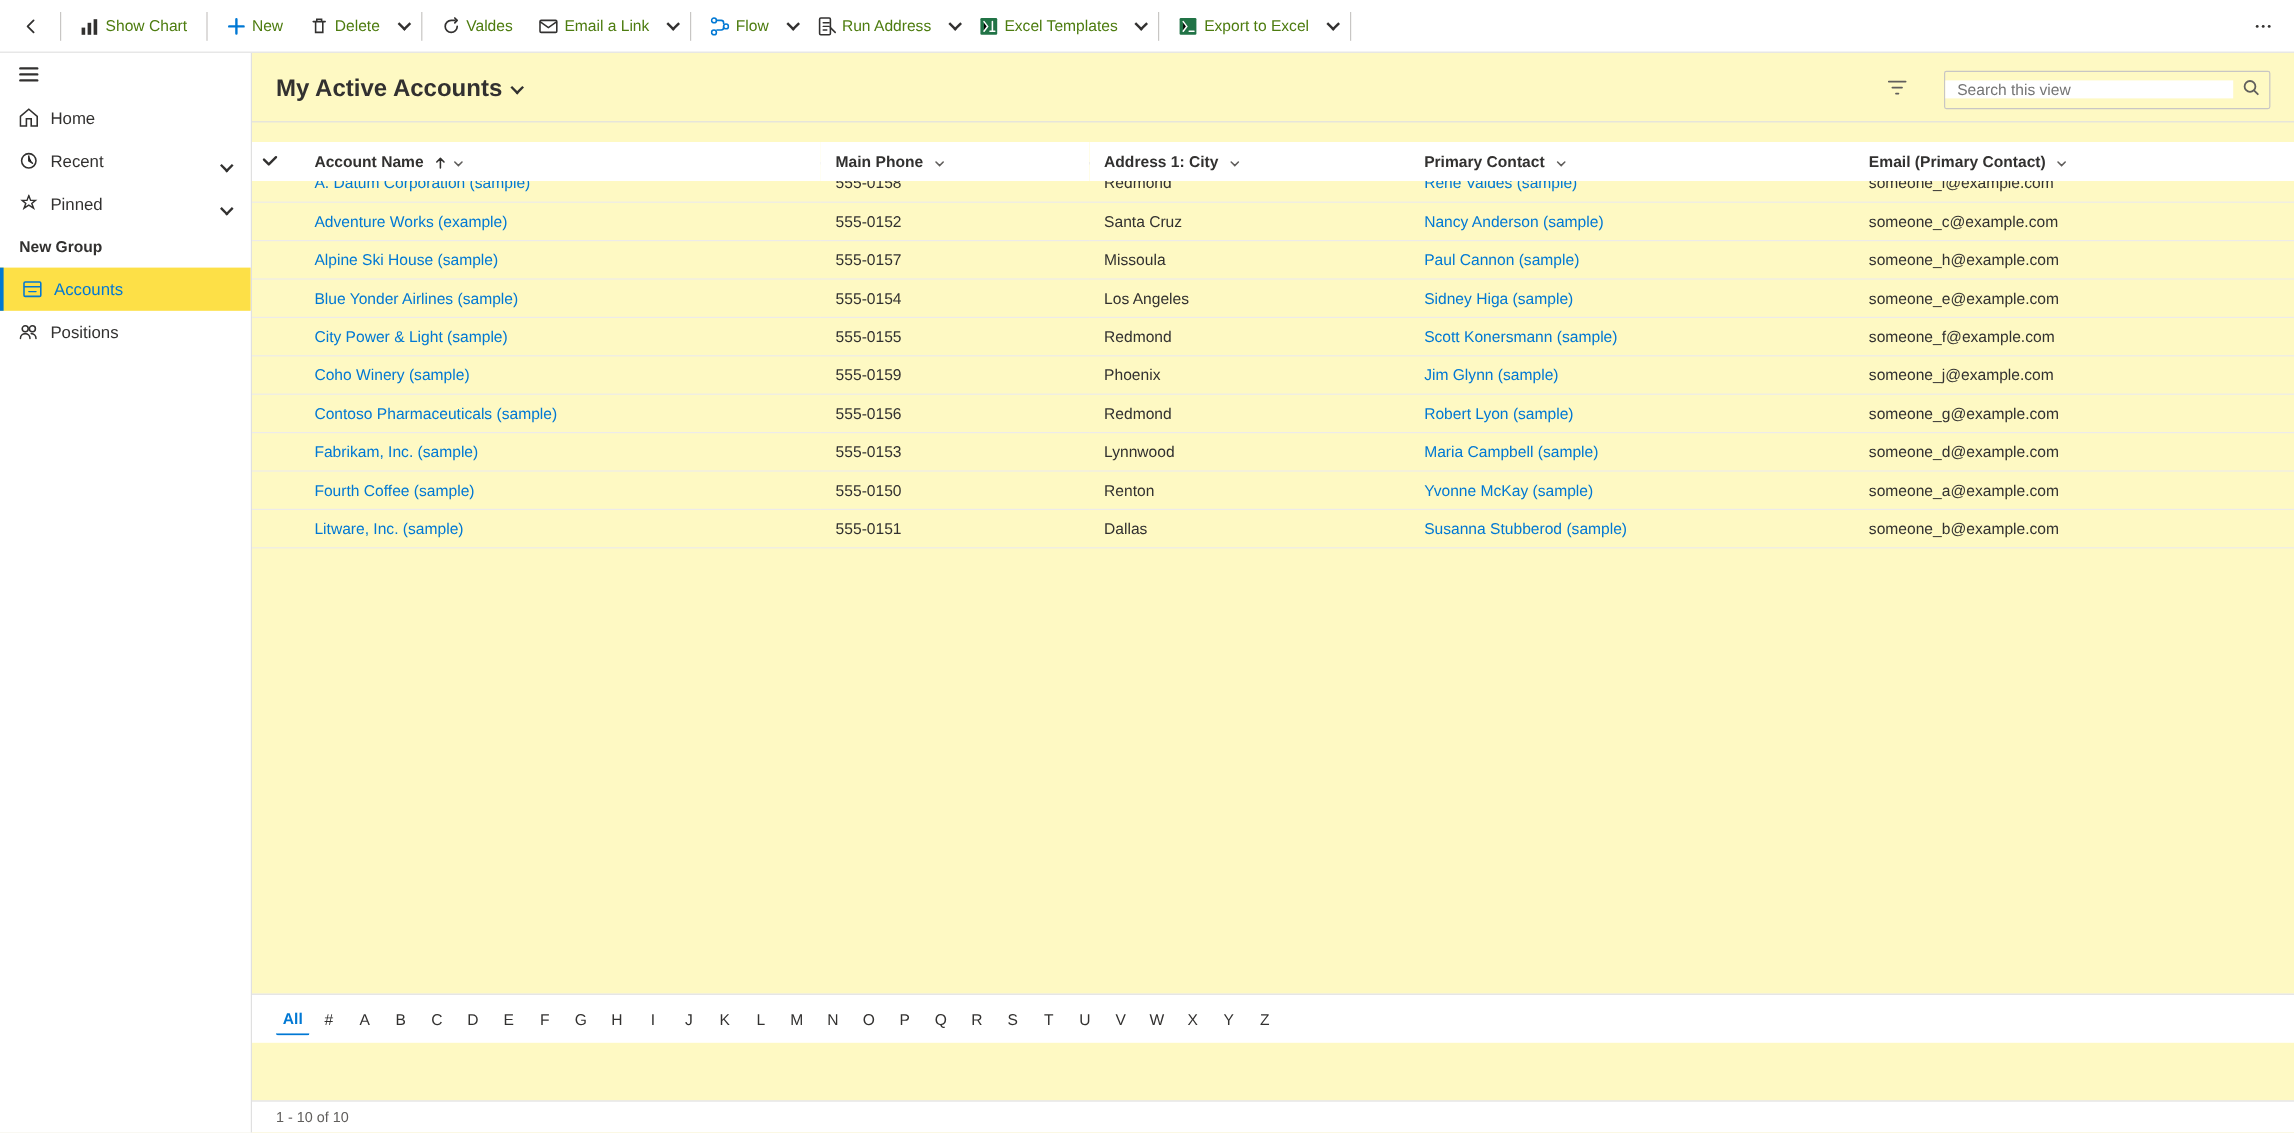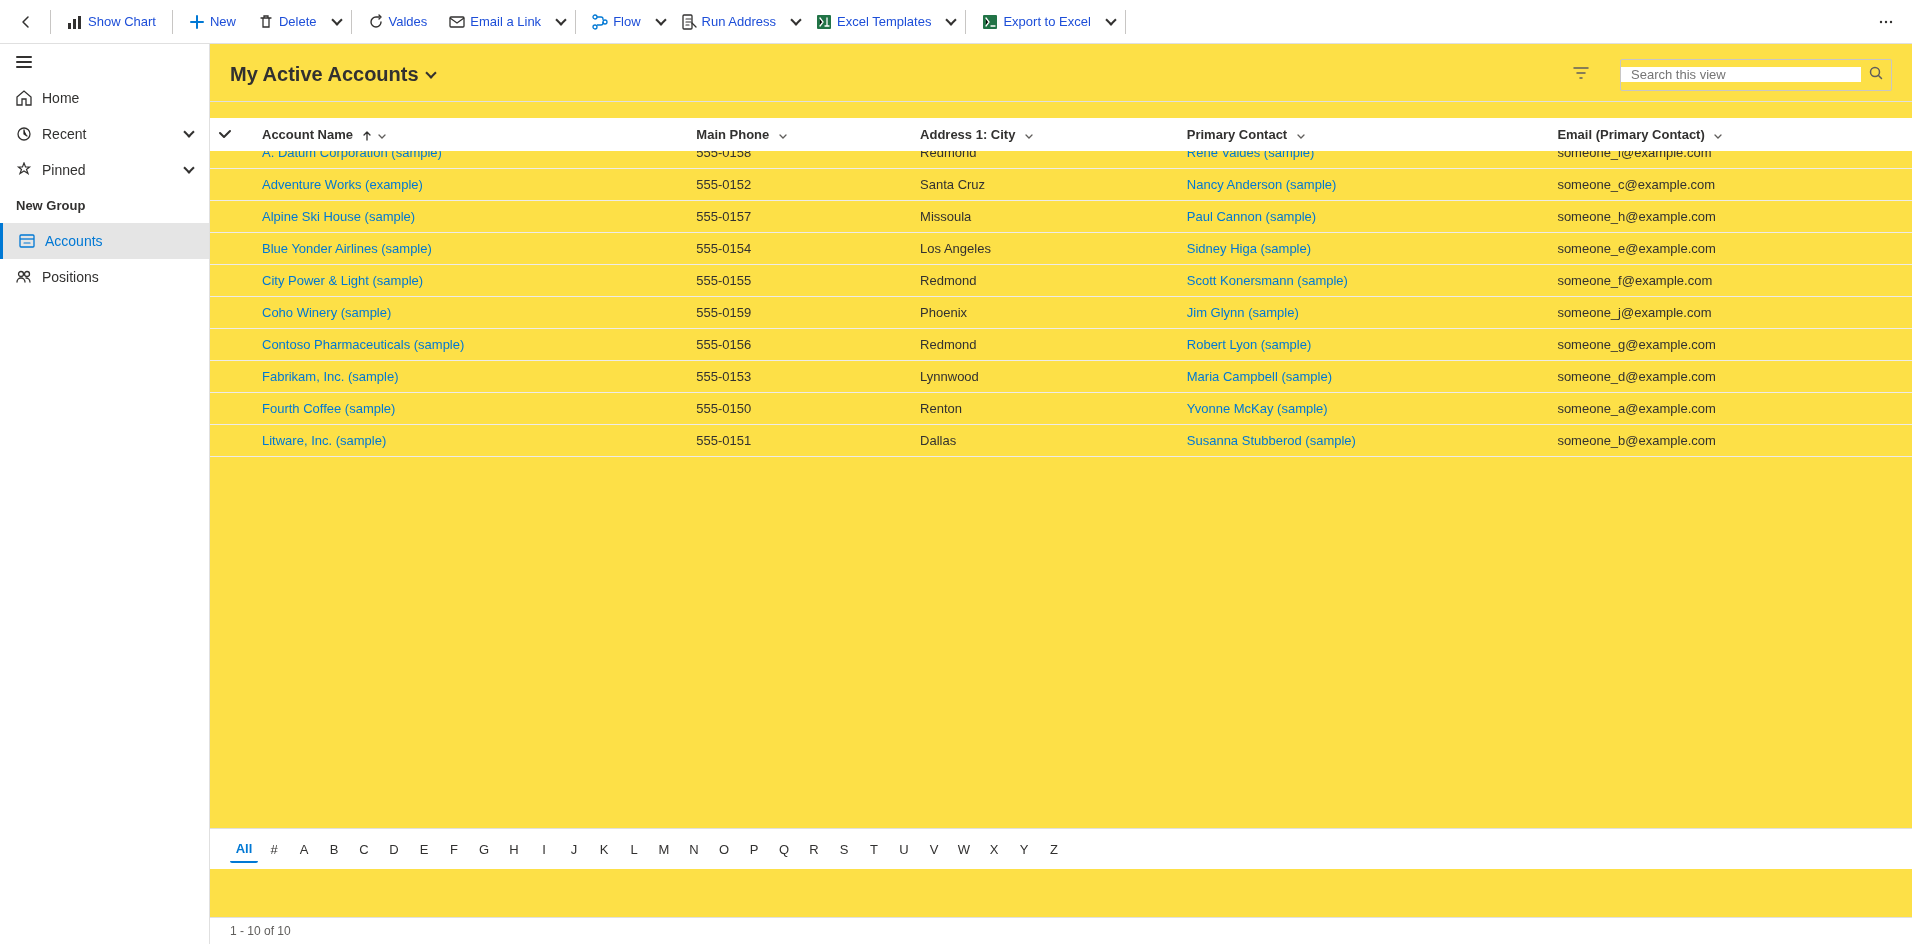--- a/index.html
+++ b/index.html
@@ -5,21 +5,21 @@
     * { box-sizing: border-box; margin: 0; padding: 0; }
     body { font-family: 'Segoe UI', sans-serif; font-size: 14px; background: #f3f2f1; display: flex; flex-direction: column; height: 100vh; overflow: hidden; }
 
     
     .toolbar {
       display: flex; align-items: center; height: 44px; background: #fff;
       border-bottom: 1px solid #e0e0e0; padding: 0 8px; gap: 2px; flex-shrink: 0;
     }
     .toolbar-btn {
       display: flex; align-items: center; gap: 5px; padding: 0 10px; height: 32px;
-      background: none; border: none; cursor: pointer; font-size: 13px; color: #1d4ed8;
+      background: none; border: none; cursor: pointer; font-size: 13px; color: #4d7c0f;
       border-radius: 2px; white-space: nowrap;
     }
     .toolbar-divider { width: 1px; height: 24px; background: #c8c6c4; margin: 0 4px; }
     .toolbar-chevron {
       display: flex; align-items: center; padding: 0 4px; height: 32px;
       background: none; border: none; cursor: pointer; color: #323130; border-radius: 2px;
     }
     .toolbar-more { margin-left: auto; }
 
     
@@ -31,31 +31,31 @@
       display: flex; flex-direction: column; flex-shrink: 0; overflow-y: auto;
     }
     .sidebar-hamburger {
       display: flex; align-items: center; padding: 12px 16px; cursor: pointer;
       color: #323130;
     }
     .sidebar-nav-item {
       display: flex; align-items: center; gap: 10px; padding: 10px 16px;
       cursor: pointer; color: #323130; font-size: 14px;
     }
-    .sidebar-nav-item.has-chevron { justify-content: space-between; }
+    .sidebar-nav-item.has-chevron { justify-content: space-between; align-items: flex-end; }
     .sidebar-nav-item .nav-left { display: flex; align-items: center; gap: 10px; }
     .sidebar-group-label {
       padding: 10px 16px; font-size: 13px; font-weight: 600; color: #323130;
     }
     .sidebar-item-active {
-      background: #e5e5e5; border-left: 3px solid #0078d4; color: #0078d4;
-    }
-
-    
-    .content { flex: 1; display: flex; flex-direction: column; overflow: hidden; background: #fde047; }
+      background: #fde047; border-left: 3px solid #0078d4; color: #0078d4;
+    }
+
+    
+    .content { flex: 1; display: flex; flex-direction: column; overflow: hidden; background: #fef9c3; }
 
     
     .view-header {
       display: flex; align-items: center; justify-content: space-between;
       padding: 14px 20px 10px 20px; border-bottom: 1px solid #e0e0e0;
     }
     .view-title { display: flex; align-items: center; gap: 8px; font-size: 20px; font-weight: 600; color: #323130; }
     .view-header-right { display: flex; align-items: center; gap: 24px; }
     .filter-icon-btn { background: none; border: none; cursor: pointer; padding: 6px; color: #605e5c; }
     .search-box {

